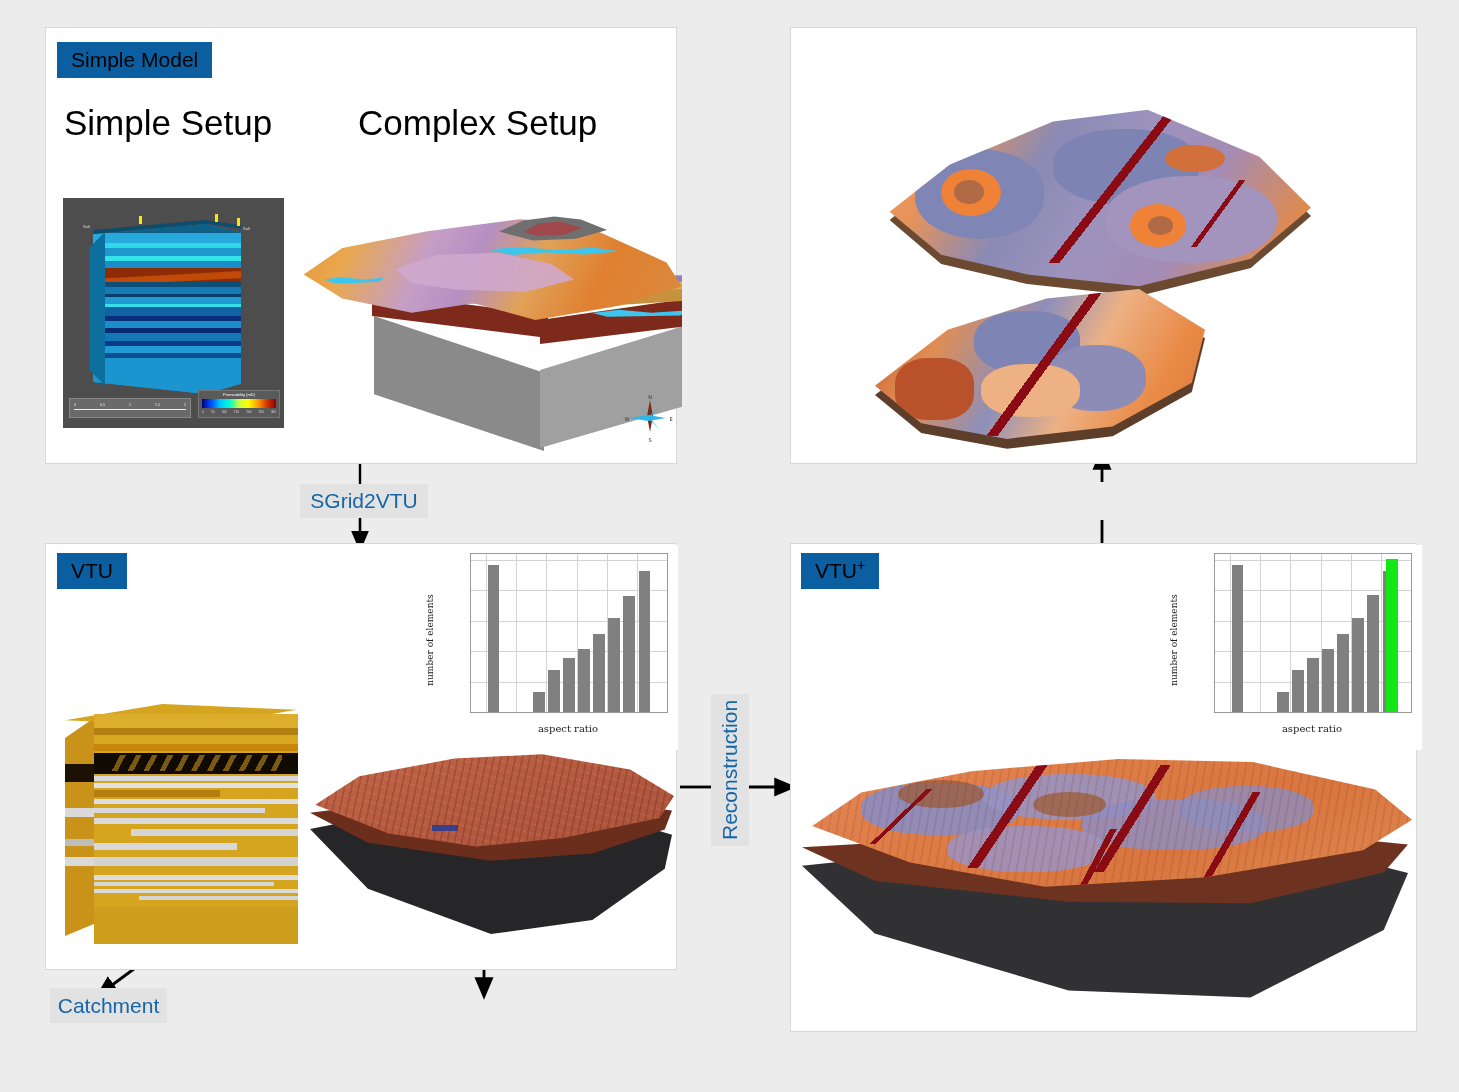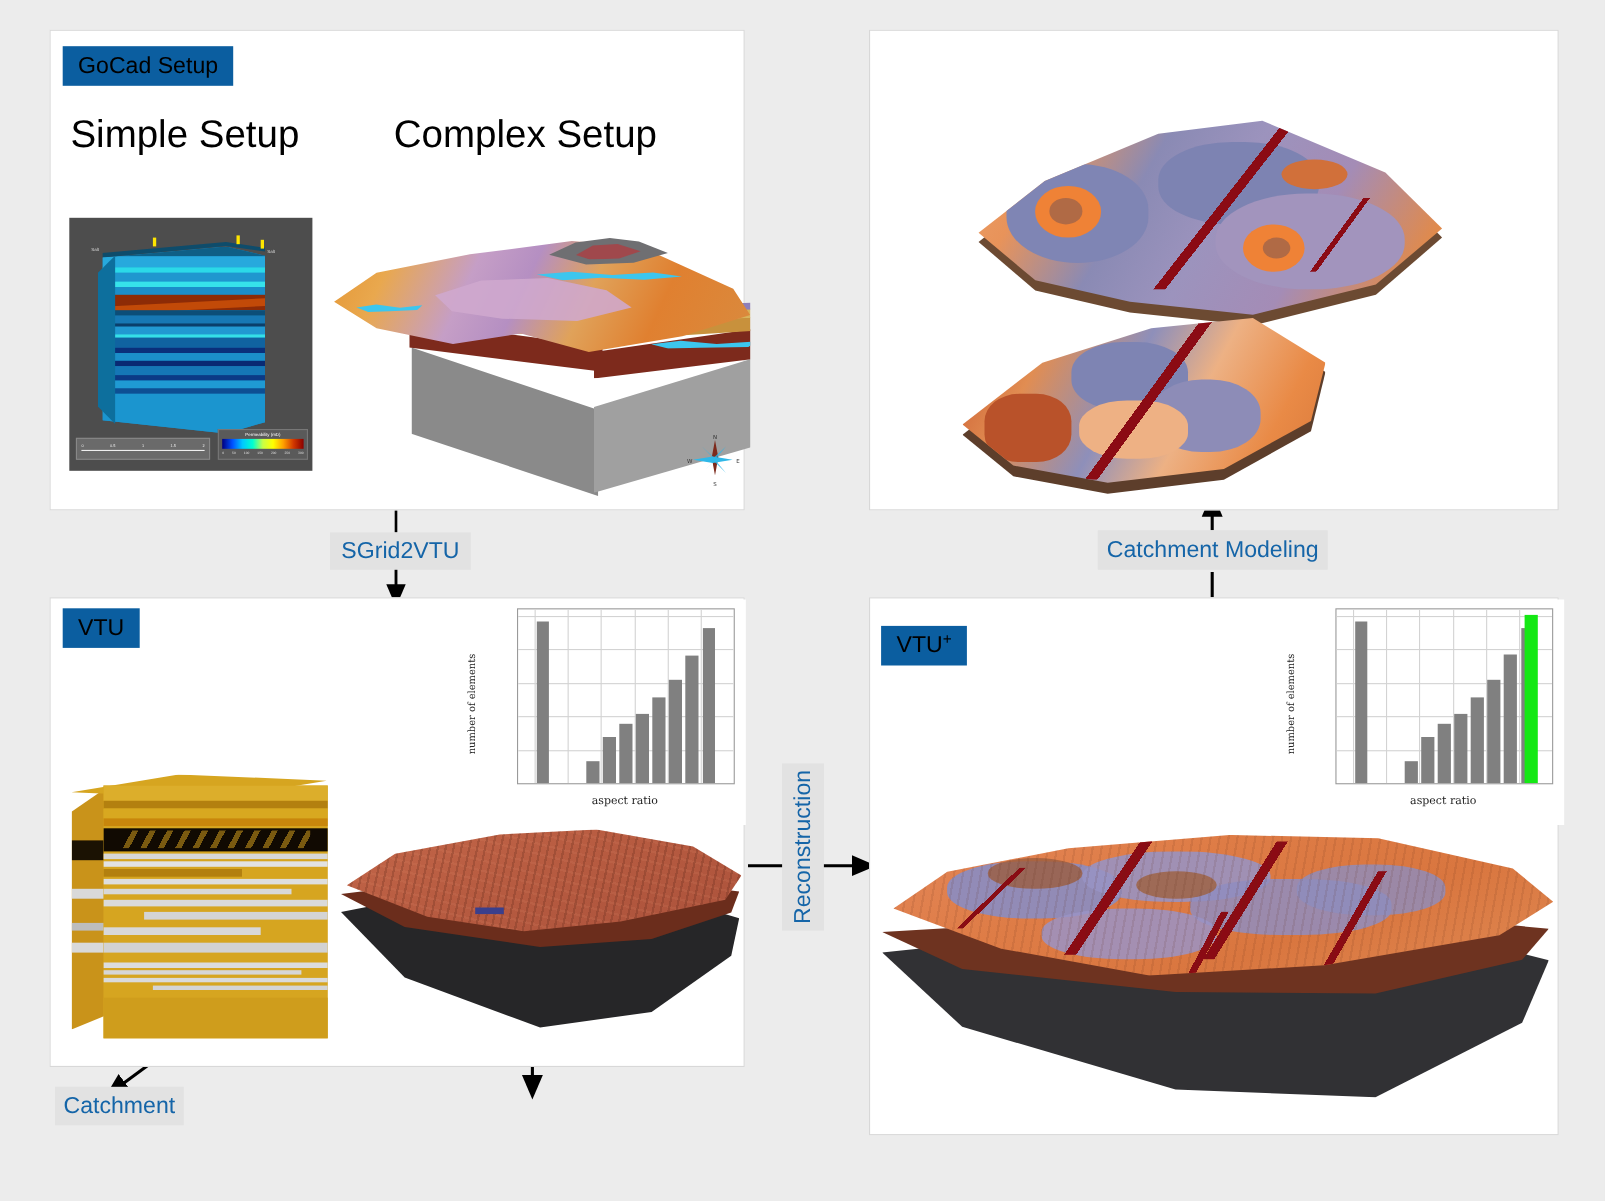--- a/index.html
+++ b/index.html
@@ -116,21 +116,21 @@
     <line x1="1102" y1="543" x2="1102" y2="520" stroke="#000" stroke-width="2.8"></line>
     <line x1="1102" y1="482" x2="1102" y2="458" stroke="#000" stroke-width="2.8" marker-end="url(#ah)"></line>
 
     <line x1="142" y1="963" x2="104" y2="991" stroke="#000" stroke-width="2.8" marker-end="url(#ah)"></line>
 
     <line x1="484" y1="963" x2="484" y2="989" stroke="#000" stroke-width="2.8" marker-end="url(#ah)"></line>
   </svg>
 
   <div class="panel" id="panel-gocad"></div>
 
-  <div class="chip-blue" style="left:57px;top:42px;">GoCad Setup</div>
+  <div class="chip-blue" style="left:57px;top:42px;">Simple Model</div>
 
   <div class="setup-title" style="left:64px;top:103px;">Simple Setup</div>
   <div class="setup-title" style="left:358px;top:103px;">Complex Setup</div>
 
   <div class="model vp-dark" style="left:63px;top:198px;width:221px;height:230px;">
 
     <div style="position:absolute;left:30px;top:26px;width:148px;height:170px;
                 background:#1b8ec9;
                 clip-path:polygon(0% 6%, 76% 0%, 100% 5%, 100% 94%, 76% 100%, 0% 93%);
                 overflow:hidden;">
@@ -293,21 +293,20 @@
       <div style="position:absolute;left:52%;top:38%;width:30%;height:42%;background:#8d8cb7;border-radius:46%;"></div>
       <div style="position:absolute;left:6%;top:46%;width:24%;height:40%;background:#b9522a;border-radius:40%;"></div>
       <div style="position:absolute;left:32%;top:50%;width:30%;height:34%;background:#eeb184;border-radius:44%;"></div>
       <div style="position:absolute;left:16%;top:0%;width:74%;height:96%;
                   background:linear-gradient(126deg,transparent 47.4%,#8b0b14 47.4%,#8b0b14 50.6%,transparent 50.6%);"></div>
     </div>
   </div>
 
   <div class="chip-gray" style="left:300px;top:484px;width:128px;height:34px;">SGrid2VTU</div>
 
-  <div class="chip-gray" style="left:998px;top:482px;width:209px;height:36px;">Catchment Modeling</div>
 
   <div class="panel" id="panel-vtu"></div>
   <div class="chip-blue" style="left:57px;top:553px;">
     <span>VTU</span>
   </div>
 
   <div class="hist" style="left:408px;top:545px;width:270px;height:205px;">
     <div class="ylab" style="left:-48px;top:95px;width:140px;text-align:center;">number of elements</div>
     <div class="plotbox" id="plot-vtu" style="left:62px;top:8px;width:196px;height:158px;">
         <div class="gridline h" style="top: 127.615px;"></div>
@@ -385,21 +384,21 @@
         <div style="position:absolute;left:0;top:0;width:100%;height:100%;opacity:.35;
              background:repeating-linear-gradient(102deg,rgba(70,28,16,.55) 0 2px,transparent 2px 7px),
                         repeating-linear-gradient(14deg,rgba(230,150,120,.35) 0 2px,transparent 2px 9px);"></div>
         <div style="position:absolute;left:34%;top:66%;width:7%;height:6%;background:#3a3f8c;"></div>
     </div>
   </div>
 
   <div class="chip-gray vert" style="left:711px;top:694px;width:38px;height:152px;">Reconstruction</div>
 
   <div class="panel" id="panel-vtuplus"></div>
-  <div class="chip-blue" style="left:801px;top:553px;margin-top:16px;">
+  <div class="chip-blue" style="left:801px;top:553px;">
     <span>VTU</span><sup>+</sup>
   </div>
 
   <div class="hist" style="left:1152px;top:545px;width:270px;height:205px;">
     <div class="ylab" style="left:-48px;top:95px;width:140px;text-align:center;">number of elements</div>
     <div class="plotbox" id="plot-vtuplus" style="left:62px;top:8px;width:196px;height:158px;">
         <div class="gridline h" style="top: 127.615px;"></div>
         <div class="gridline h" style="top: 97.2308px;"></div>
         <div class="gridline h" style="top: 66.8462px;"></div>
         <div class="gridline h" style="top: 36.4615px;"></div>

